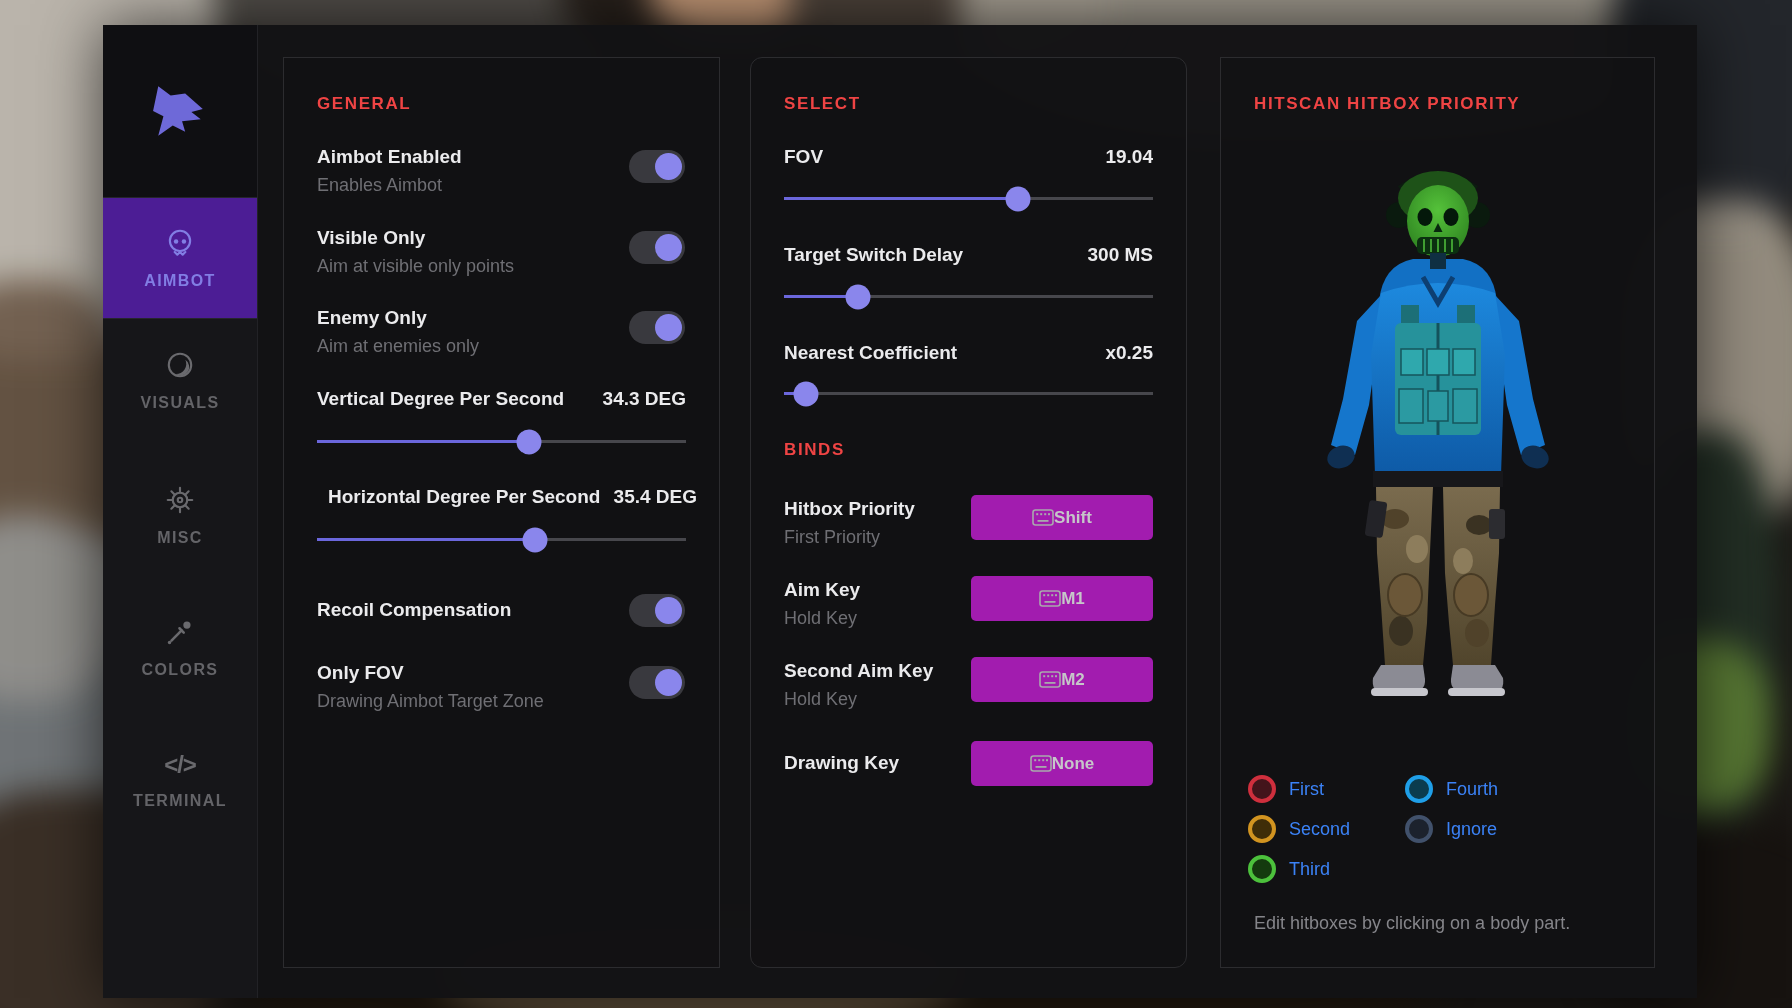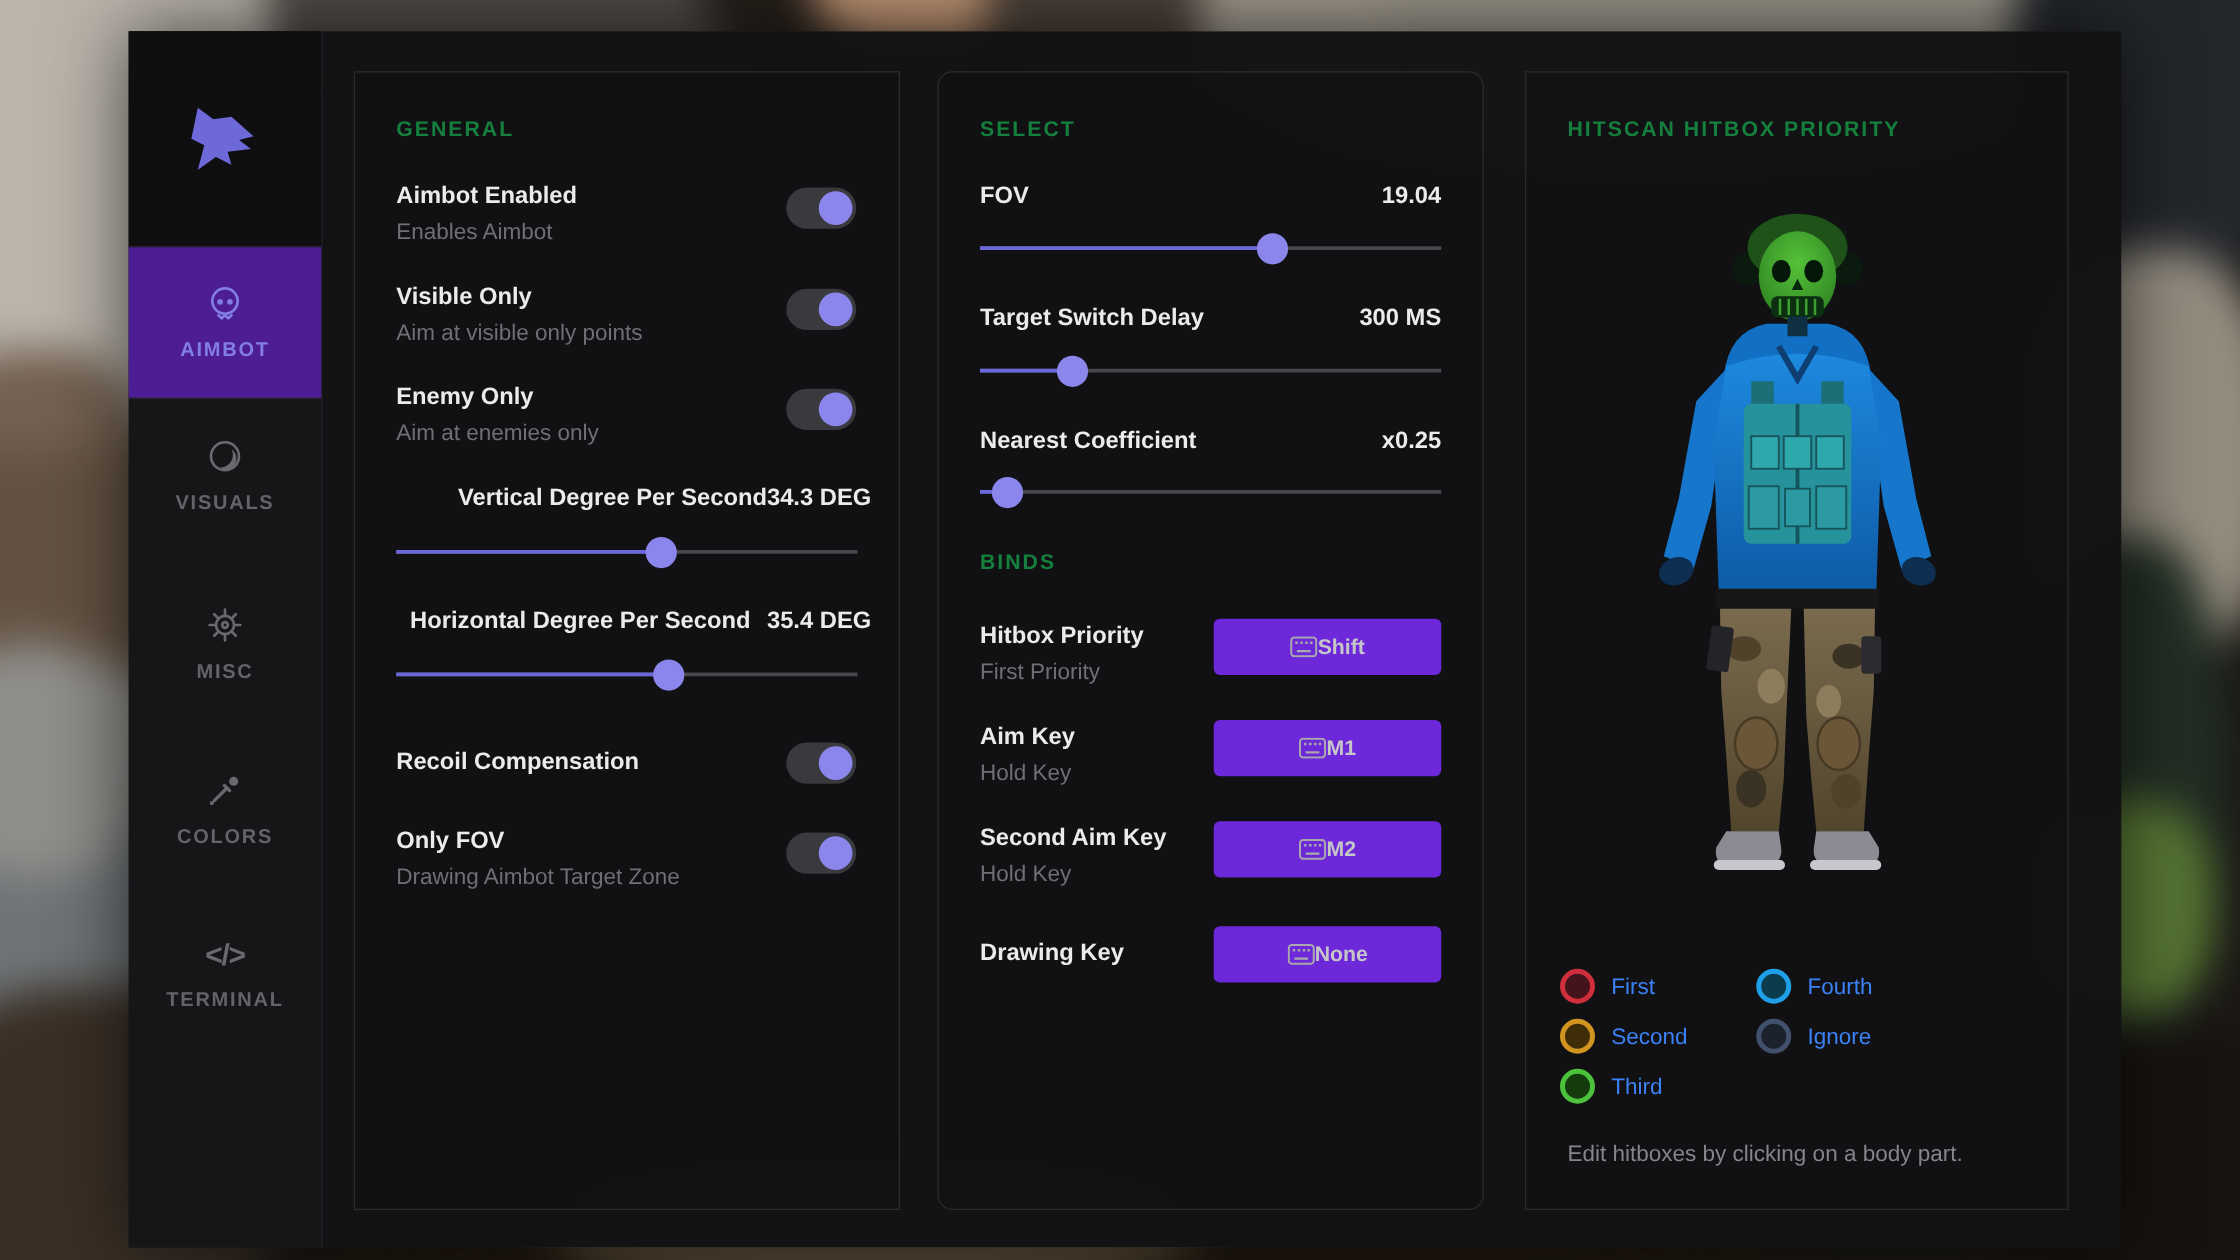--- a/index.html
+++ b/index.html
@@ -28,39 +28,39 @@
   .icon-stroke{stroke:#6a6a6e;fill:none;stroke-width:2;stroke-linecap:round;stroke-linejoin:round;}
   .icon-fill{fill:#6a6a6e;}
   .active .icon-stroke{stroke:#827ee4;} .active .icon-fill{fill:#827ee4;}
   .code-glyph{font-size:24px;font-weight:700;color:#6a6a6e;letter-spacing:-1px;}
 
   
   .panel{position:absolute;top:32px;height:909px;border:1px solid #2c2c2f;background:rgba(17,17,19,.55);}
   .panel-general{left:180px;width:435px;}
   .panel-select{left:647px;width:435px;border-radius:12px;}
   .panel-hitbox{left:1117px;width:433px;}
-  .phead{position:absolute;left:33px;font-size:17px;font-weight:600;letter-spacing:1.6px;color:#15803d;}
+  .phead{position:absolute;left:33px;font-size:17px;font-weight:600;letter-spacing:1.6px;color:#ef4444;}
 
   .row-title{font-size:19px;font-weight:700;color:#ebebed;}
   .row-sub{font-size:18px;color:#6f6f74;margin-top:7px;}
   .val{font-size:19px;font-weight:700;color:#ebebed;}
 
   
   .toggle{position:absolute;width:56px;height:33px;border-radius:17px;background:#39393e;cursor:pointer;}
   .toggle .tknob{position:absolute;top:3px;left:3px;width:27px;height:27px;border-radius:50%;background:#8a86ec;transition:left .1s;}
   .toggle.on .tknob{left:26px;}
 
   
   .slider{position:absolute;height:3px;background:#47474c;cursor:pointer;}
   .sfill{position:absolute;left:0;top:0;height:100%;background:#6b67dc;}
   .sknob{position:absolute;top:50%;transform:translate(-50%,-50%);width:25px;height:25px;
          border-radius:50%;background:#8a86ec;}
 
   
-  .bindbtn{position:absolute;width:182px;height:45px;background:#6d28d9;border-radius:5px;
+  .bindbtn{position:absolute;width:182px;height:45px;background:#a21caf;border-radius:5px;
            display:flex;align-items:center;justify-content:center;cursor:pointer;}
   .bindbtn .ktext{font-size:17px;font-weight:600;color:#c6c6c9;}
 
   
   .dot{position:absolute;width:20px;height:20px;border-radius:50%;border:4px solid;}
   .dot-first{border-color:#cf2f3d;background:#43141b;}
   .dot-second{border-color:#d29420;background:#3f2d08;}
   .dot-third{border-color:#4cc13c;background:#143a0e;}
   .dot-fourth{border-color:#1f9fe8;background:#0b3c4e;}
   .dot-ignore{border-color:#41516b;background:#1c222d;}
@@ -174,21 +174,21 @@
       </div>
 
     <div class="abs" style="left:33px;top:249px;">
       <div class="row-title">Enemy Only</div>
       <div class="row-sub">Aim at enemies only</div>
     </div>
     <div class="toggle on" style="left:345px;top:253px;">
         <div class="tknob"></div>
       </div>
 
-    <div class="abs" style="left:33px;top:330px;width:369px;display:flex;justify-content:flex-end;margin-left:11px;">
+    <div class="abs" style="left:33px;top:330px;width:369px;display:flex;justify-content:space-between;">
       <span class="row-title">Vertical Degree Per Second</span>
       <span class="val">34.3 DEG</span>
     </div>
     <div class="slider" style="left:33px;top:382px;width:369px;">
       <div class="sfill" style="width: 57.5%;"></div>
       <div class="sknob" style="left: 57.5%;"></div>
     </div>
 
     <div class="abs" style="left:44px;top:428px;width:369px;display:flex;justify-content:space-between;">
       <span class="row-title">Horizontal Degree Per Second</span>

